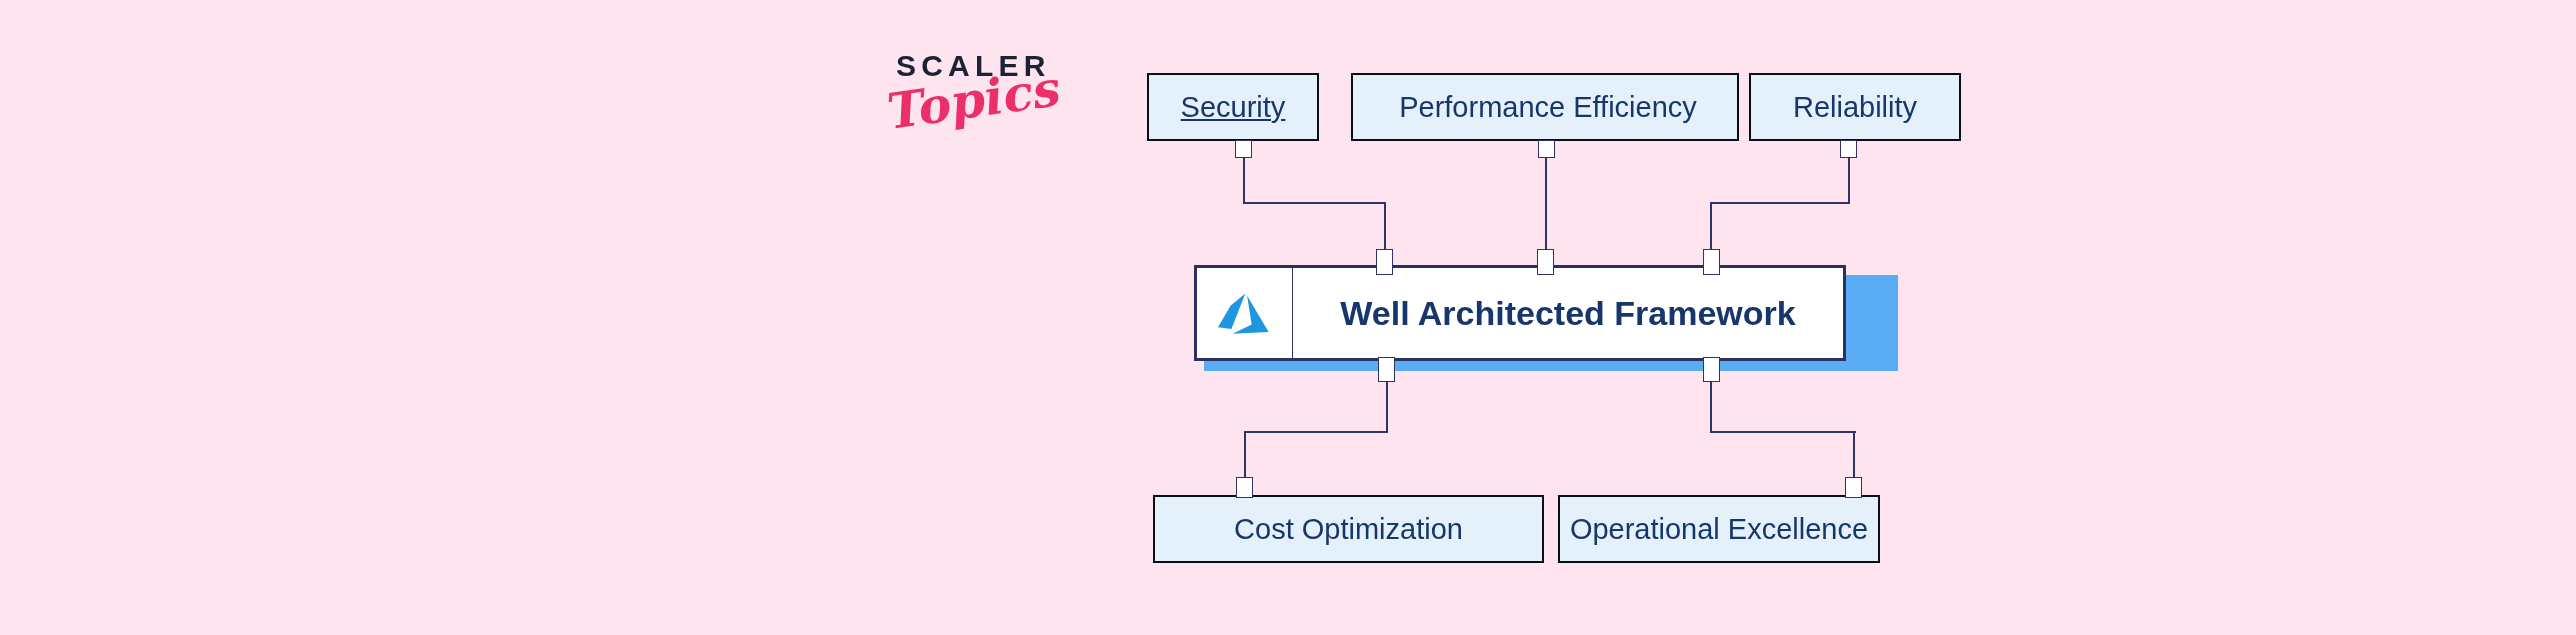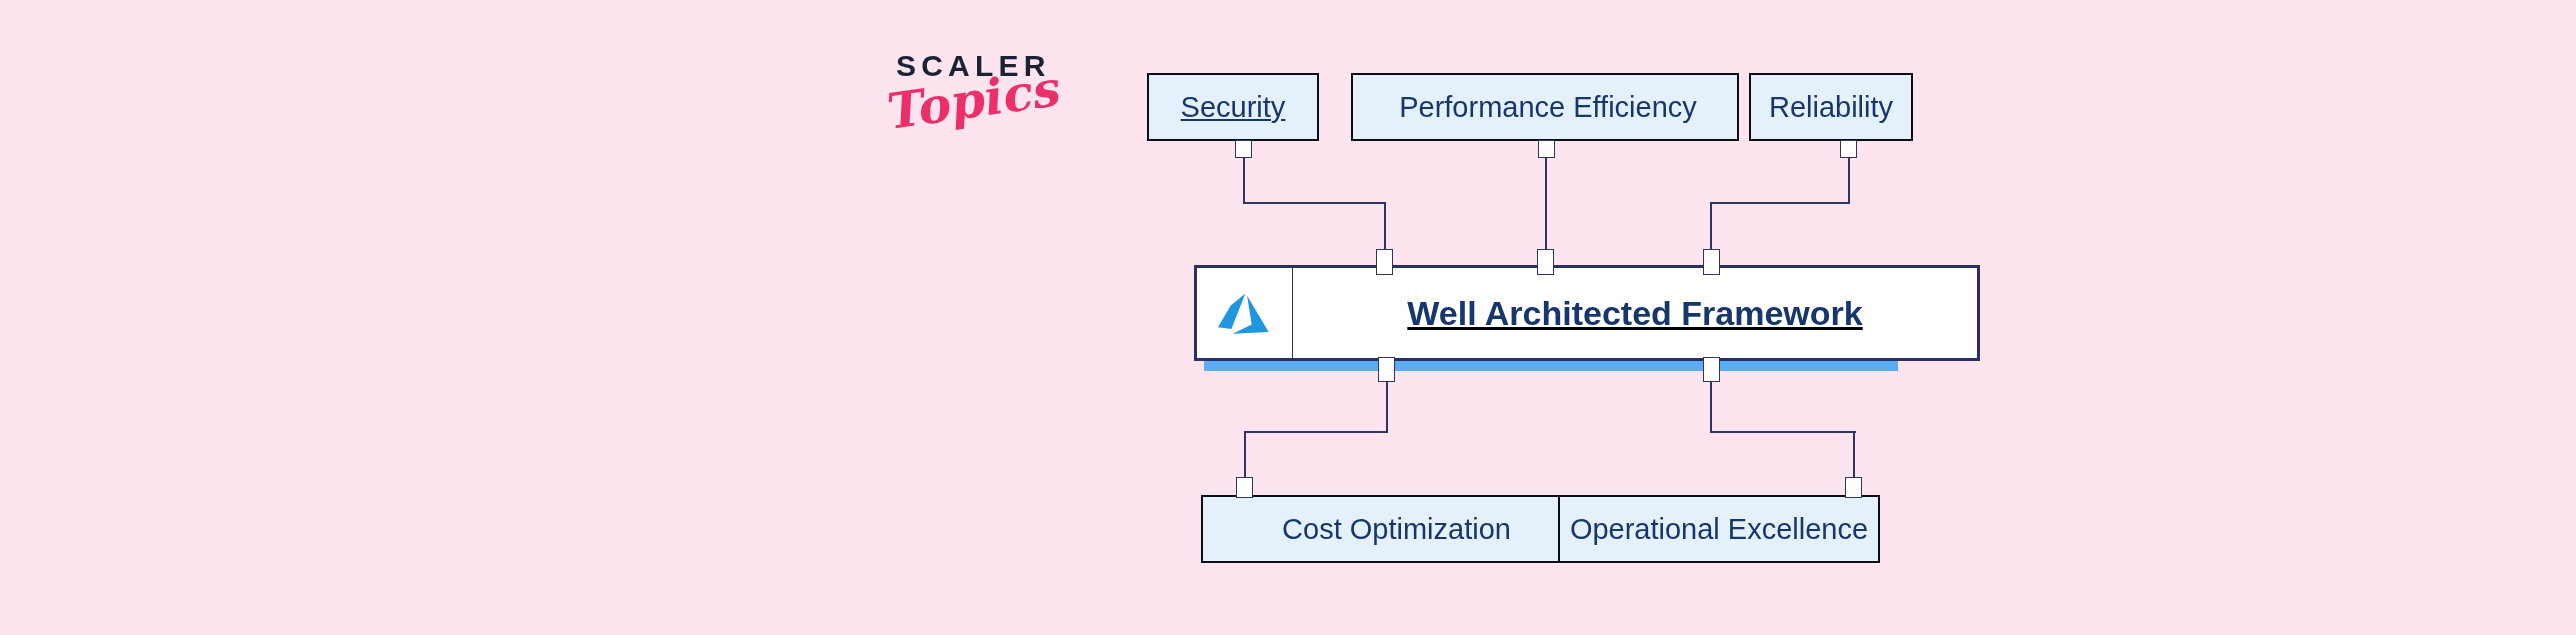--- a/index.html
+++ b/index.html
@@ -46,25 +46,25 @@
     white-space:nowrap;
   }
   
   .center-shadow{
     position:absolute;z-index:1;
     left:1204px;top:275px;width:694px;height:96px;
     background:var(--center-shadow);
   }
   .center-box{
     position:absolute;z-index:3;
-    left:1194px;top:265px;width:786px;height:96px;
+    left:1194px;top:265px;width:652px;height:96px;
     background:#ffffff;
     border:3.1px solid var(--center-border);
     box-sizing:border-box;
-    display:flex;align-items:stretch;text-decoration:underline;
+    display:flex;align-items:stretch;
   }
   .azure-cell{
     width:95px;flex:0 0 95px;
     border-right:1.5px solid var(--center-border);
     display:flex;align-items:center;justify-content:center;
   }
   .center-title{
     flex:1;display:flex;align-items:center;justify-content:center;
     font-size:34px;font-weight:700;color:var(--pillar-text);
     white-space:nowrap;
@@ -86,21 +86,21 @@
 
   <div class="logo-brand">SCALER</div>
   <div class="logo-wordmark">Topics</div>
 
   <div class="pillar" style="left:1147px;top:73px;width:172px;height:68px;text-decoration:underline;">
     <span>Security</span>
   </div>
   <div class="pillar" style="left:1351px;top:73px;width:388px;height:68px;padding-left:6px;">
     <span>Performance Efficiency</span>
   </div>
-  <div class="pillar" style="left:1749px;top:73px;width:164px;height:68px;">
+  <div class="pillar" style="left:1749px;top:73px;width:212px;height:68px;">
     <span>Reliability</span>
   </div>
 
   <div class="line" style="left:1243px;top:156px;width:2.1px;height:48px;"></div>
   <div class="line" style="left:1243px;top:202px;width:143px;height:2.1px;"></div>
   <div class="line" style="left:1384px;top:202px;width:2.1px;height:48px;"></div>
 
   <div class="line" style="left:1545px;top:156px;width:2.1px;height:94px;"></div>
 
   <div class="line" style="left:1848px;top:156px;width:2.1px;height:48px;"></div>
@@ -132,21 +132,21 @@
 
   <div class="port" style="left:1376px;top:249px;height:26px;"></div>
   <div class="port" style="left:1537px;top:249px;height:26px;"></div>
   <div class="port" style="left:1703px;top:249px;height:26px;"></div>
   <div class="port" style="left:1378px;top:357px;height:25px;"></div>
   <div class="port" style="left:1703px;top:357px;height:25px;"></div>
 
   <div class="port" style="left:1236px;top:477px;height:20.6px;"></div>
   <div class="port" style="left:1845px;top:477px;height:20.6px;"></div>
 
-  <div class="pillar" style="left:1153px;top:495px;width:391px;height:68px;margin-left:48px;">
+  <div class="pillar" style="left:1153px;top:495px;width:391px;height:68px;">
     <span>Cost Optimization</span>
   </div>
   <div class="pillar" style="left:1558px;top:495px;width:322px;height:68px;">
     <span>Operational Excellence</span>
   </div>
 
 </div>
 
 
 </body></html>

